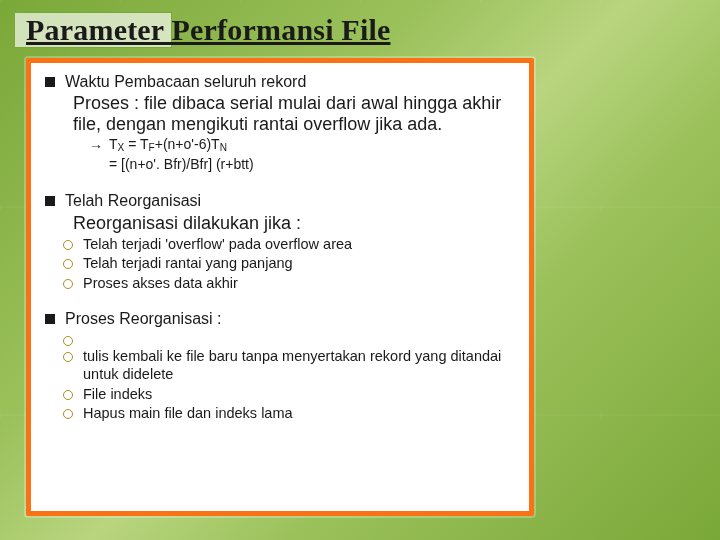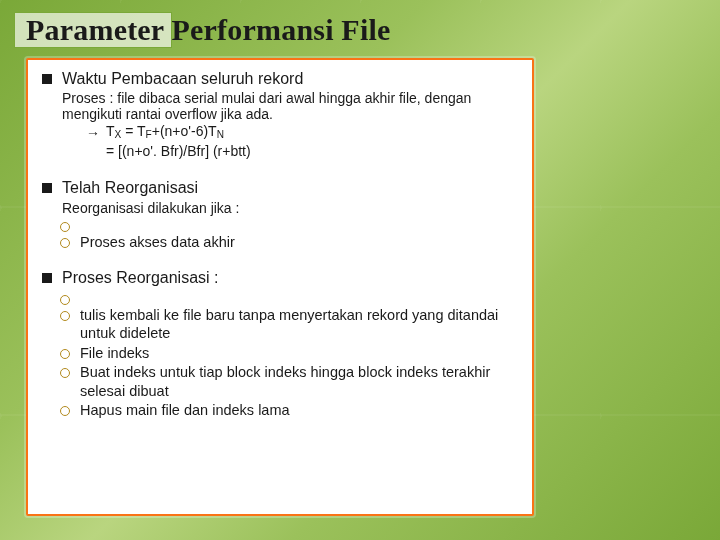--- a/index.html
+++ b/index.html
@@ -14,45 +14,46 @@
     position:absolute;inset:0;pointer-events:none;opacity:.15;
     background-image:
       linear-gradient(60deg,rgba(255,255,255,.3) 0 2px,transparent 2px 120px),
       linear-gradient(120deg,rgba(255,255,255,.3) 0 2px,transparent 2px 120px),
       linear-gradient(0deg,rgba(255,255,255,.3) 0 2px,transparent 2px 120px);
     background-size:120px 208px;
   }
   .slide{
     position:relative;margin:6px;width:708px;height:528px;
     background:rgba(255,255,255,0);
+    text-decoration:underline;
   }
   .title-row{display:flex;align-items:center;padding:6px 0 0 8px}
   .title-accent{width:158px;height:36px;background:rgba(255,255,255,0.65);box-shadow:0 0 0 1px #7aa838 inset}
   .title-text{
     font-family:"Times New Roman",serif;font-weight:bold;font-size:30px;
     margin-left:-146px;white-space:nowrap;letter-spacing:.2px
   }
   .card{
     position:absolute;left:20px;right:180px;top:52px;bottom:18px;
-    background:#ffffff;border:2px solid #f97316;border-radius:2px;
+    background:#ffffff;border:5px solid #f97316;border-radius:2px;
     padding:8px 14px 10px 14px;
     box-shadow:0 0 0 2px rgba(255,255,255,.25)
   }
   .sec{margin-bottom:10px}
   .row{display:flex;align-items:flex-start;margin:1px 0;line-height:1.28}
   .bullet-sq{width:10px;height:10px;background:#1a1a1a;margin:5px 10px 0 0;flex:0 0 auto}
   .bullet-o{
     width:10px;height:10px;border:1.5px solid #b28a1e;border-radius:50%;
     margin:5px 10px 0 18px;flex:0 0 auto;box-sizing:border-box
   }
   .arrow{
     color:#1a1a1a;font-weight:bold;margin:0 6px 0 24px;flex:0 0 auto;font-size:14px
   }
   .h{font-size:16px}
-  .p{font-size:14px;margin-left:20px}
+  .p{font-size:18px;margin-left:28px}
   .eq{font-size:14px;margin-left:20px}
   .li{font-size:14.5px}
   .sub{font-size:.72em;vertical-align:-2px}
   .sec-gap{height:6px}
 </style>
 </head>
 <body>
 
 <div class="pattern"></div>
 <div class="slide">
@@ -85,20 +86,25 @@
     <div class="sec-gap"></div>
 
     <div class="sec">
       <div class="row">
         <span class="bullet-sq"></span>
         <span class="h">Telah Reorganisasi</span>
       </div>
       <div class="p">Reorganisasi dilakukan jika :</div>
       <div class="row">
           <span class="bullet-o"></span>
+          <span class="li">Telah terjadi 'overflow' pada overflow area</span>
+        </div>
+      <div class="row">
+          <span class="bullet-o"></span>
+          <span class="li">Telah terjadi rantai yang panjang</span>
         </div>
       <div class="row">
           <span class="bullet-o"></span>
           <span class="li">Proses akses data akhir</span>
         </div>
     </div>
 
     <div class="sec-gap"></div>
 
     <div class="sec">
@@ -112,22 +118,18 @@
       <div class="row">
           <span class="bullet-o"></span>
           <span class="li">tulis kembali ke file baru tanpa menyertakan rekord yang ditandai untuk didelete</span>
         </div>
       <div class="row">
           <span class="bullet-o"></span>
           <span class="li">File indeks</span>
         </div>
       <div class="row">
           <span class="bullet-o"></span>
-          <span class="li">Buat indeks untuk tiap block indeks hingga block indeks terakhir selesai dibuat</span>
-        </div>
-      <div class="row">
-          <span class="bullet-o"></span>
           <span class="li">Hapus main file dan indeks lama</span>
         </div>
     </div>
 
   </div>
 </div>
 
 </body></html>

